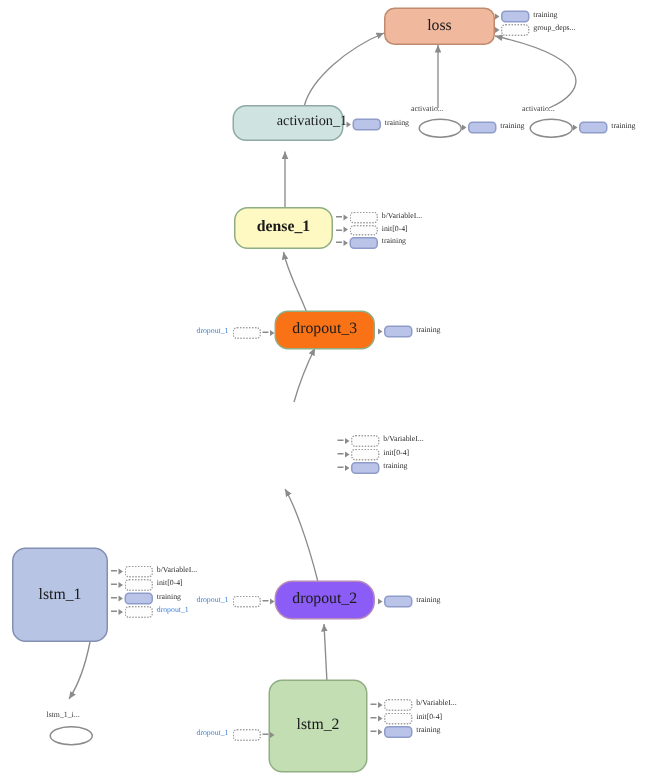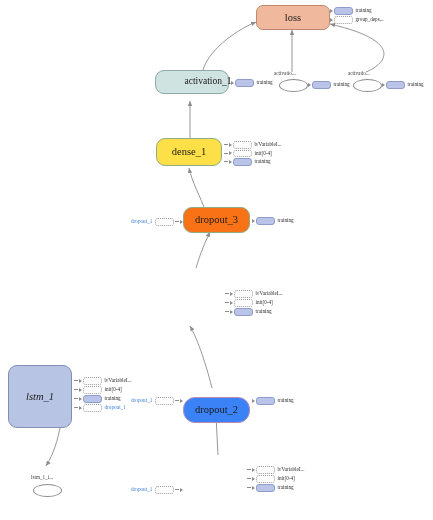--- a/index.html
+++ b/index.html
@@ -20,25 +20,25 @@
     border:1px solid #9a9a9a;
     color:#1a1a1a;
     text-align:center;
     line-height:1.05;
     z-index:6;
   }
   .node .lbl{display:block;}
 
   .n-loss        {background:#f0b89d;border-color:#c08a70;border-radius:7px;}
   .n-activation1 {background:#cfe3e0;border-color:#8fa9a6;border-radius:9px;padding-left:32px;}
-  .n-dense1      {background:#fde047;border-color:#8fae83;border-radius:9px;}
+  .n-dense1      {background:#fef9c3;border-color:#8fae83;border-radius:9px;font-weight:bold;}
   .n-dropout3    {background:#f97316;border-color:#8fae83;border-radius:9px;}
   .n-lstm3       {background:#c6dfde;border-color:#8aa7a6;border-radius:9px;}
-  .n-lstm1       {background:#b7c4e3;border-color:#8490b3;border-radius:9px;font-style:italic;}
-  .n-dropout2    {background:#3b82f6;border-color:#b88ab8;border-radius:12px;margin-top:10px;}
+  .n-lstm1       {background:#b7c4e3;border-color:#8490b3;border-radius:9px;}
+  .n-dropout2    {background:#8b5cf6;border-color:#b88ab8;border-radius:12px;}
   .n-lstm2       {background:#c4deb4;border-color:#8fae83;border-radius:9px;}
 
   
   .ell{
     position:absolute;
     border:1px solid #8b8b8b;
     background:#ffffff;
     border-radius:50%;
     z-index:6;
   }
@@ -137,20 +137,23 @@
 
 
   <div class="node n-lstm1" style="left:8px;top:365px;width:64px;height:63px;font-size:10.5px;">
     <span class="lbl">lstm_1</span>
   </div>
 
   <div class="node n-dropout2" style="left:183px;top:387px;width:67px;height:26px;font-size:10.5px;">
     <span class="lbl">dropout_2</span>
   </div>
 
+  <div class="node n-lstm2" style="left:179px;top:453px;width:66px;height:62px;font-size:10.5px;">
+    <span class="lbl">lstm_2</span>
+  </div>
 
   <div class="ell" style="left:279px;top:79px;width:27px;height:11px;"></div>
   <div class="ell-lbl" style="left:274px;top:70px;">activatio...</div>
 
   <div class="ell" style="left:353px;top:79px;width:27px;height:11px;"></div>
   <div class="ell-lbl" style="left:348px;top:70px;">activatio...</div>
 
   <div class="ell" style="left:33px;top:484px;width:27px;height:11px;"></div>
   <div class="ell-lbl" style="left:31px;top:474px;">lstm_1_i...</div>
 

